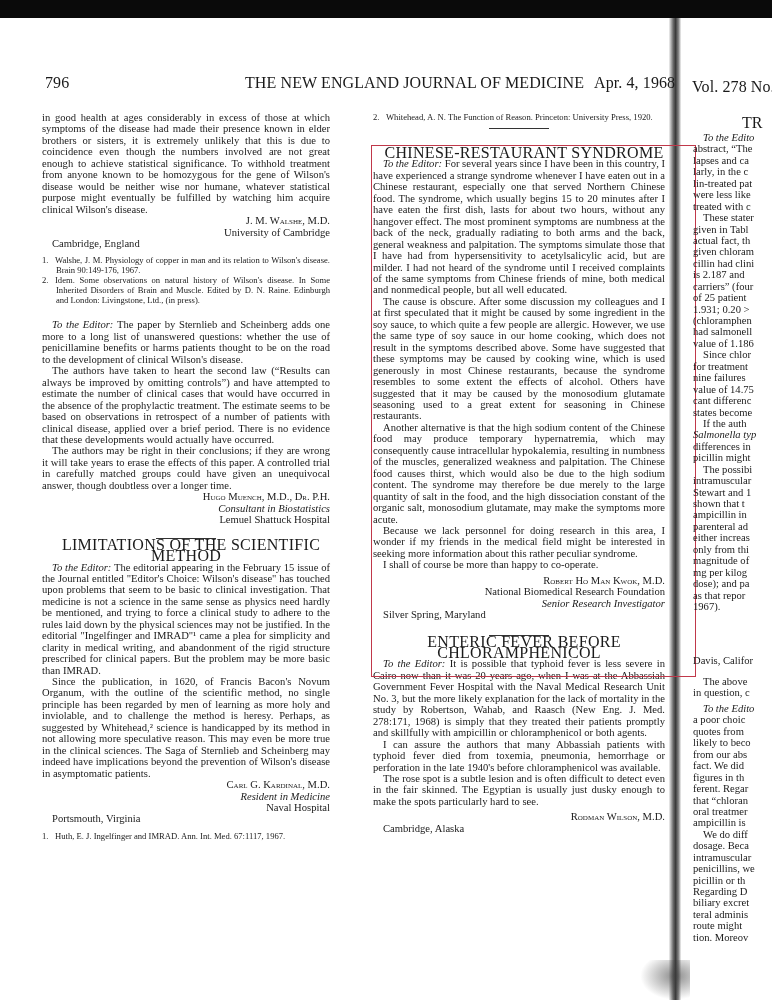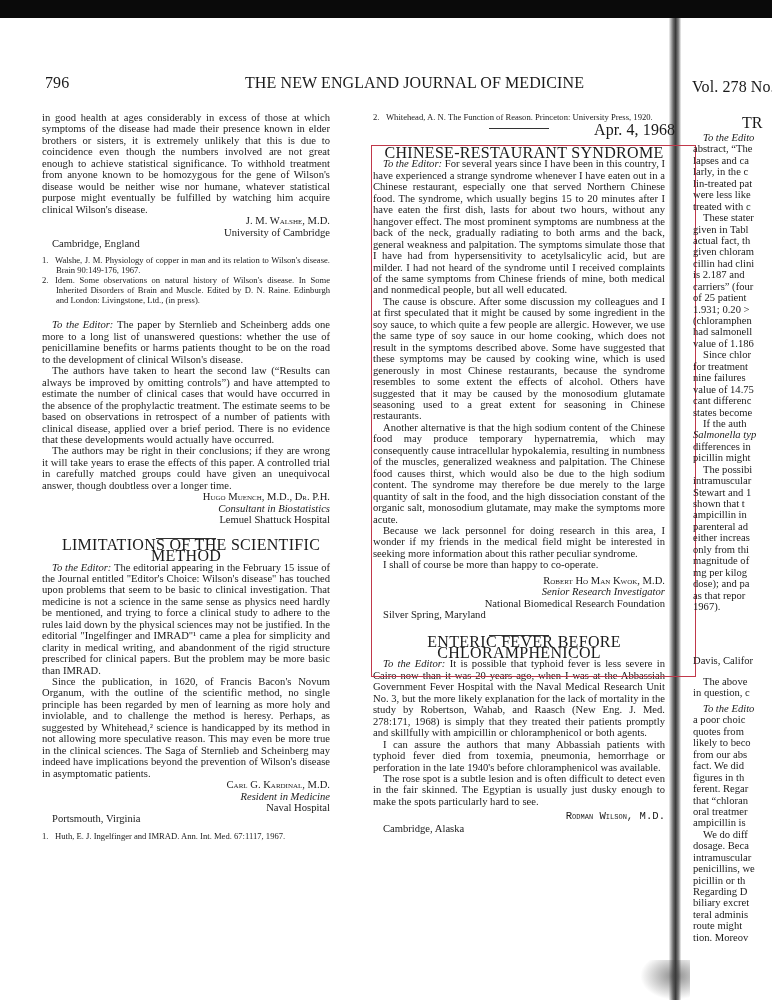--- a/index.html
+++ b/index.html
@@ -35,21 +35,21 @@
 </style>
 </head>
 <body>
 
 <div class="topbar"></div>
 <div class="spine"></div>
 <div class="spine-shadow"></div>
 
 <div class="header" style="left:45px;">796</div>
 <div class="header" style="left:245px;">THE NEW ENGLAND JOURNAL OF MEDICINE</div>
-<div class="header" style="left:594px;margin-top:47px;">Apr. 4, 1968</div>
+<div class="header" style="left:594px;">Apr. 4, 1968</div>
 <div class="header" style="left:692px; top:78px; white-space:nowrap;">Vol. 278  No.</div>
 
 <div class="col" style="left:42px; top:112px; width:288px;">
   <p class="noindent">in good health at ages considerably in excess of those at which symptoms of the disease had made their presence known in elder brothers or sisters, it is extremely unlikely that this is due to coincidence even though the numbers involved are not great enough to achieve statistical significance. To withhold treatment from anyone known to be homozygous for the gene of Wilson's disease would be neither wise nor humane, whatever statistical purpose might eventually be fulfilled by watching him acquire clinical Wilson's disease.</p>
   <p class="sig sc">J. M. Walshe, M.D.</p>
   <p class="sig">University of Cambridge</p>
   <p class="place">Cambridge, England</p>
   <div class="refs">
     <div><span class="ref-num">1.</span><span>Walshe, J. M. Physiology of copper in man and its relation to Wilson's disease. Brain 90:149-176, 1967.</span></div>
     <div><span class="ref-num">2.</span><span>Idem. Some observations on natural history of Wilson's disease. In Some Inherited Disorders of Brain and Muscle. Edited by D. N. Raine. Edinburgh and London: Livingstone, Ltd., (in press).</span></div>
@@ -79,29 +79,29 @@
     <div><span class="ref-num">2.</span><span>Whitehead, A. N. The Function of Reason. Princeton: University Press, 1920.</span></div>
   </div>
   <div class="rule" style="margin-top:4px;"></div>
   <p class="title" style="margin-top:18px;">CHINESE-RESTAURANT SYNDROME</p>
   <p><i>To the Editor:</i> <span>For several years since I have been in this country, I have experienced a strange syndrome whenever I have eaten out in a Chinese restaurant, especially one that served Northern Chinese food. The syndrome, which usually begins 15 to 20 minutes after I have eaten the first dish, lasts for about two hours, without any hangover effect. The most prominent symptoms are numbness at the back of the neck, gradually radiating to both arms and the back, general weakness and palpitation. The symptoms simulate those that I have had from hypersensitivity to acetylsalicylic acid, but are milder. I had not heard of the syndrome until I received complaints of the same symptoms from Chinese friends of mine, both medical and nonmedical people, but all well educated.</span></p>
   <p>The cause is obscure. After some discussion my colleagues and I at first speculated that it might be caused by some ingredient in the soy sauce, to which quite a few people are allergic. However, we use the same type of soy sauce in our home cooking, which does not result in the symptoms described above. Some have suggested that these symptoms may be caused by cooking wine, which is used generously in most Chinese restaurants, because the syndrome resembles to some extent the effects of alcohol. Others have suggested that it may be caused by the monosodium glutamate seasoning used to a great extent for seasoning in Chinese restaurants.</p>
   <p>Another alternative is that the high sodium content of the Chinese food may produce temporary hypernatremia, which may consequently cause intracellular hypokalemia, resulting in numbness of the muscles, generalized weakness and palpitation. The Chinese food causes thirst, which would also be due to the high sodium content. The syndrome may therefore be due merely to the large quantity of salt in the food, and the high dissociation constant of the organic salt, monosodium glutamate, may make the symptoms more acute.</p>
   <p>Because we lack personnel for doing research in this area, I wonder if my friends in the medical field might be interested in seeking more information about this rather peculiar syndrome.</p>
   <p>I shall of course be more than happy to co-operate.</p>
   <p class="sig sc" style="margin-top:4px;">Robert Ho Man Kwok, M.D.</p>
+  <p class="sig">National Biomedical Research Foundation</p>
   <p class="sig"><i>Senior Research Investigator</i></p>
-  <p class="sig">National Biomedical Research Foundation</p>
   <p class="place">Silver Spring, Maryland</p>
   <div class="rule" style="margin-top:14px;"></div>
   <p class="title">ENTERIC FEVER BEFORE CHLORAMPHENICOL</p>
   <p><i>To the Editor:</i> <span>It is possible that typhoid fever is less severe in Cairo now than it was 20 years ago, when I was at the Abbassiah Government Fever Hospital with the Naval Medical Research Unit No. 3, but the more likely explanation for the lack of mortality in the study by Robertson, Wahab, and Raasch (New Eng. J. Med. 278:171, 1968) is simply that they treated their patients promptly and skillfully with ampicillin or chloramphenicol or both agents.</span></p>
   <p>I can assure the authors that many Abbassiah patients with typhoid fever died from toxemia, pneumonia, hemorrhage or perforation in the late 1940's before chloramphenicol was available.</p>
   <p>The rose spot is a subtle lesion and is often difficult to detect even in the fair skinned. The Egyptian is usually just dusky enough to make the spots particularly hard to see.</p>
-  <p class="sig sc" style="margin-top:4px;font-family:Liberation Mono, monospace;">Rodman Wilson, M.D.</p>
+  <p class="sig sc" style="margin-top:4px;">Rodman Wilson, M.D.</p>
   <p class="place">Cambridge, Alaska</p>
 </div>
 
 <div class="highlight"></div>
 
 <div class="header" style="left:742px; top:114px;">TR</div>
 <div class="right-col" id="rc1" style="top:132px;">
     <div class="ind" style="font-style: italic;">To the Edito</div>
     <div>abstract, “The</div>
     <div>lapses and ca</div>

